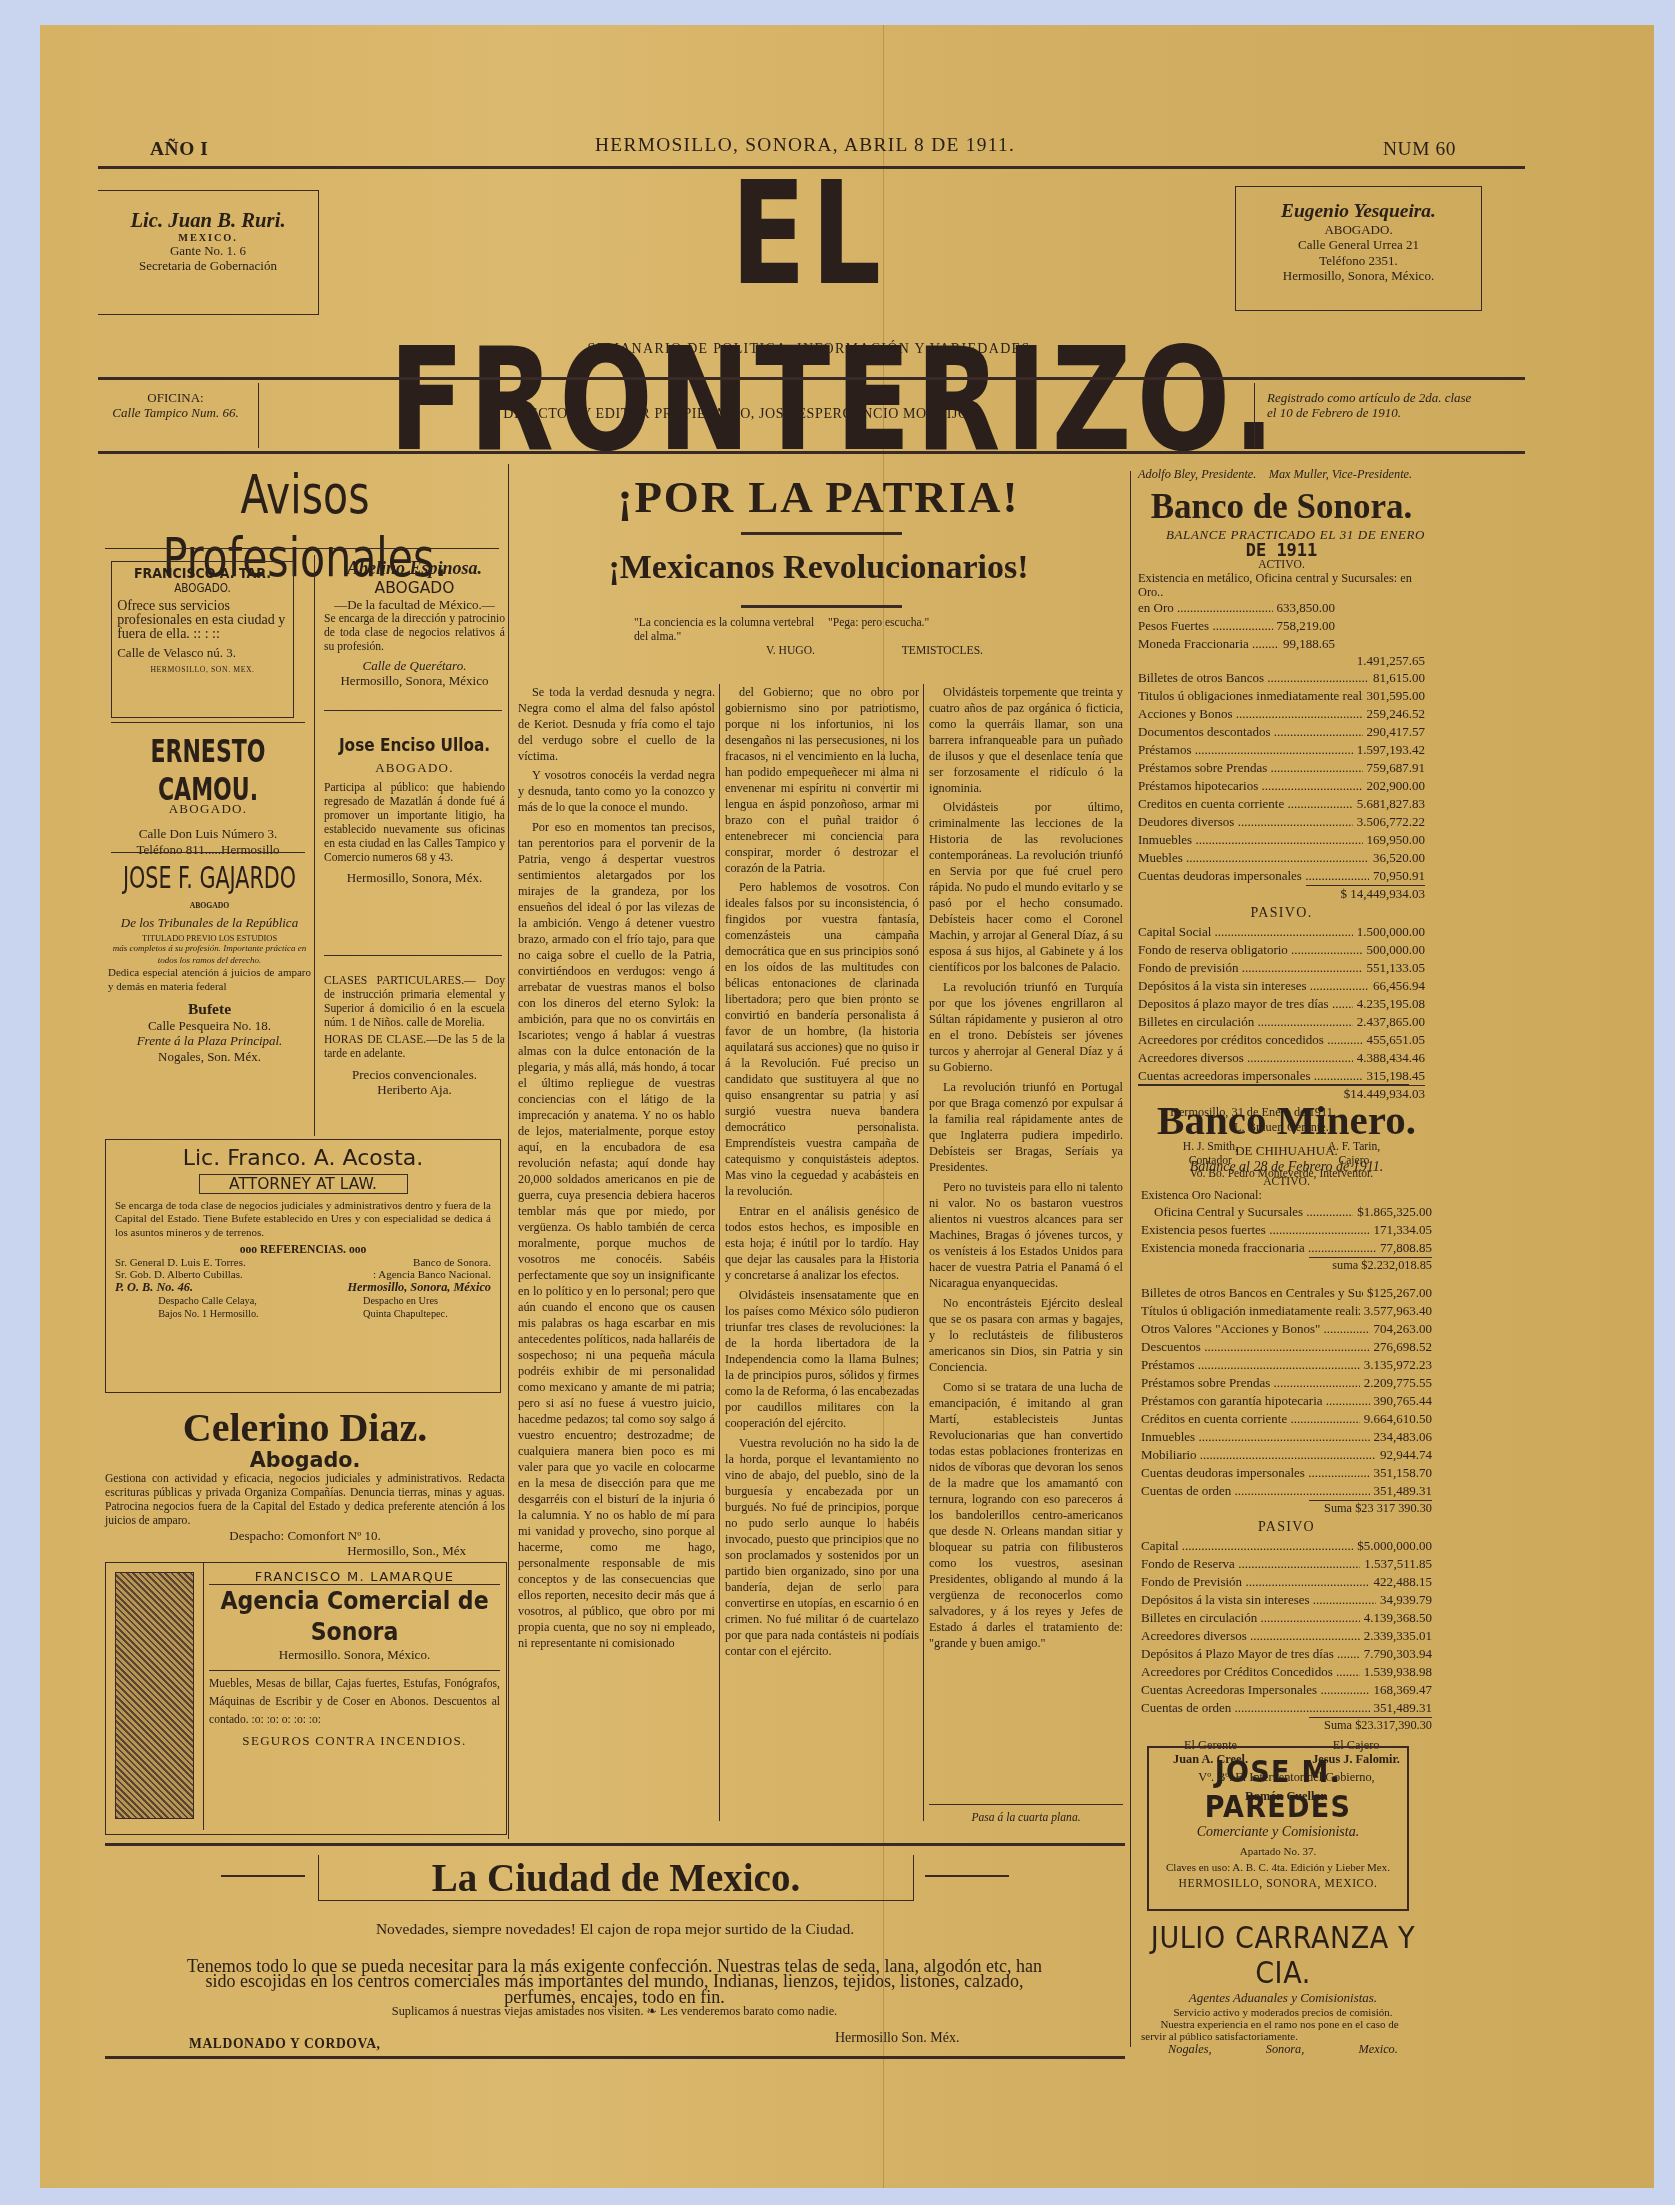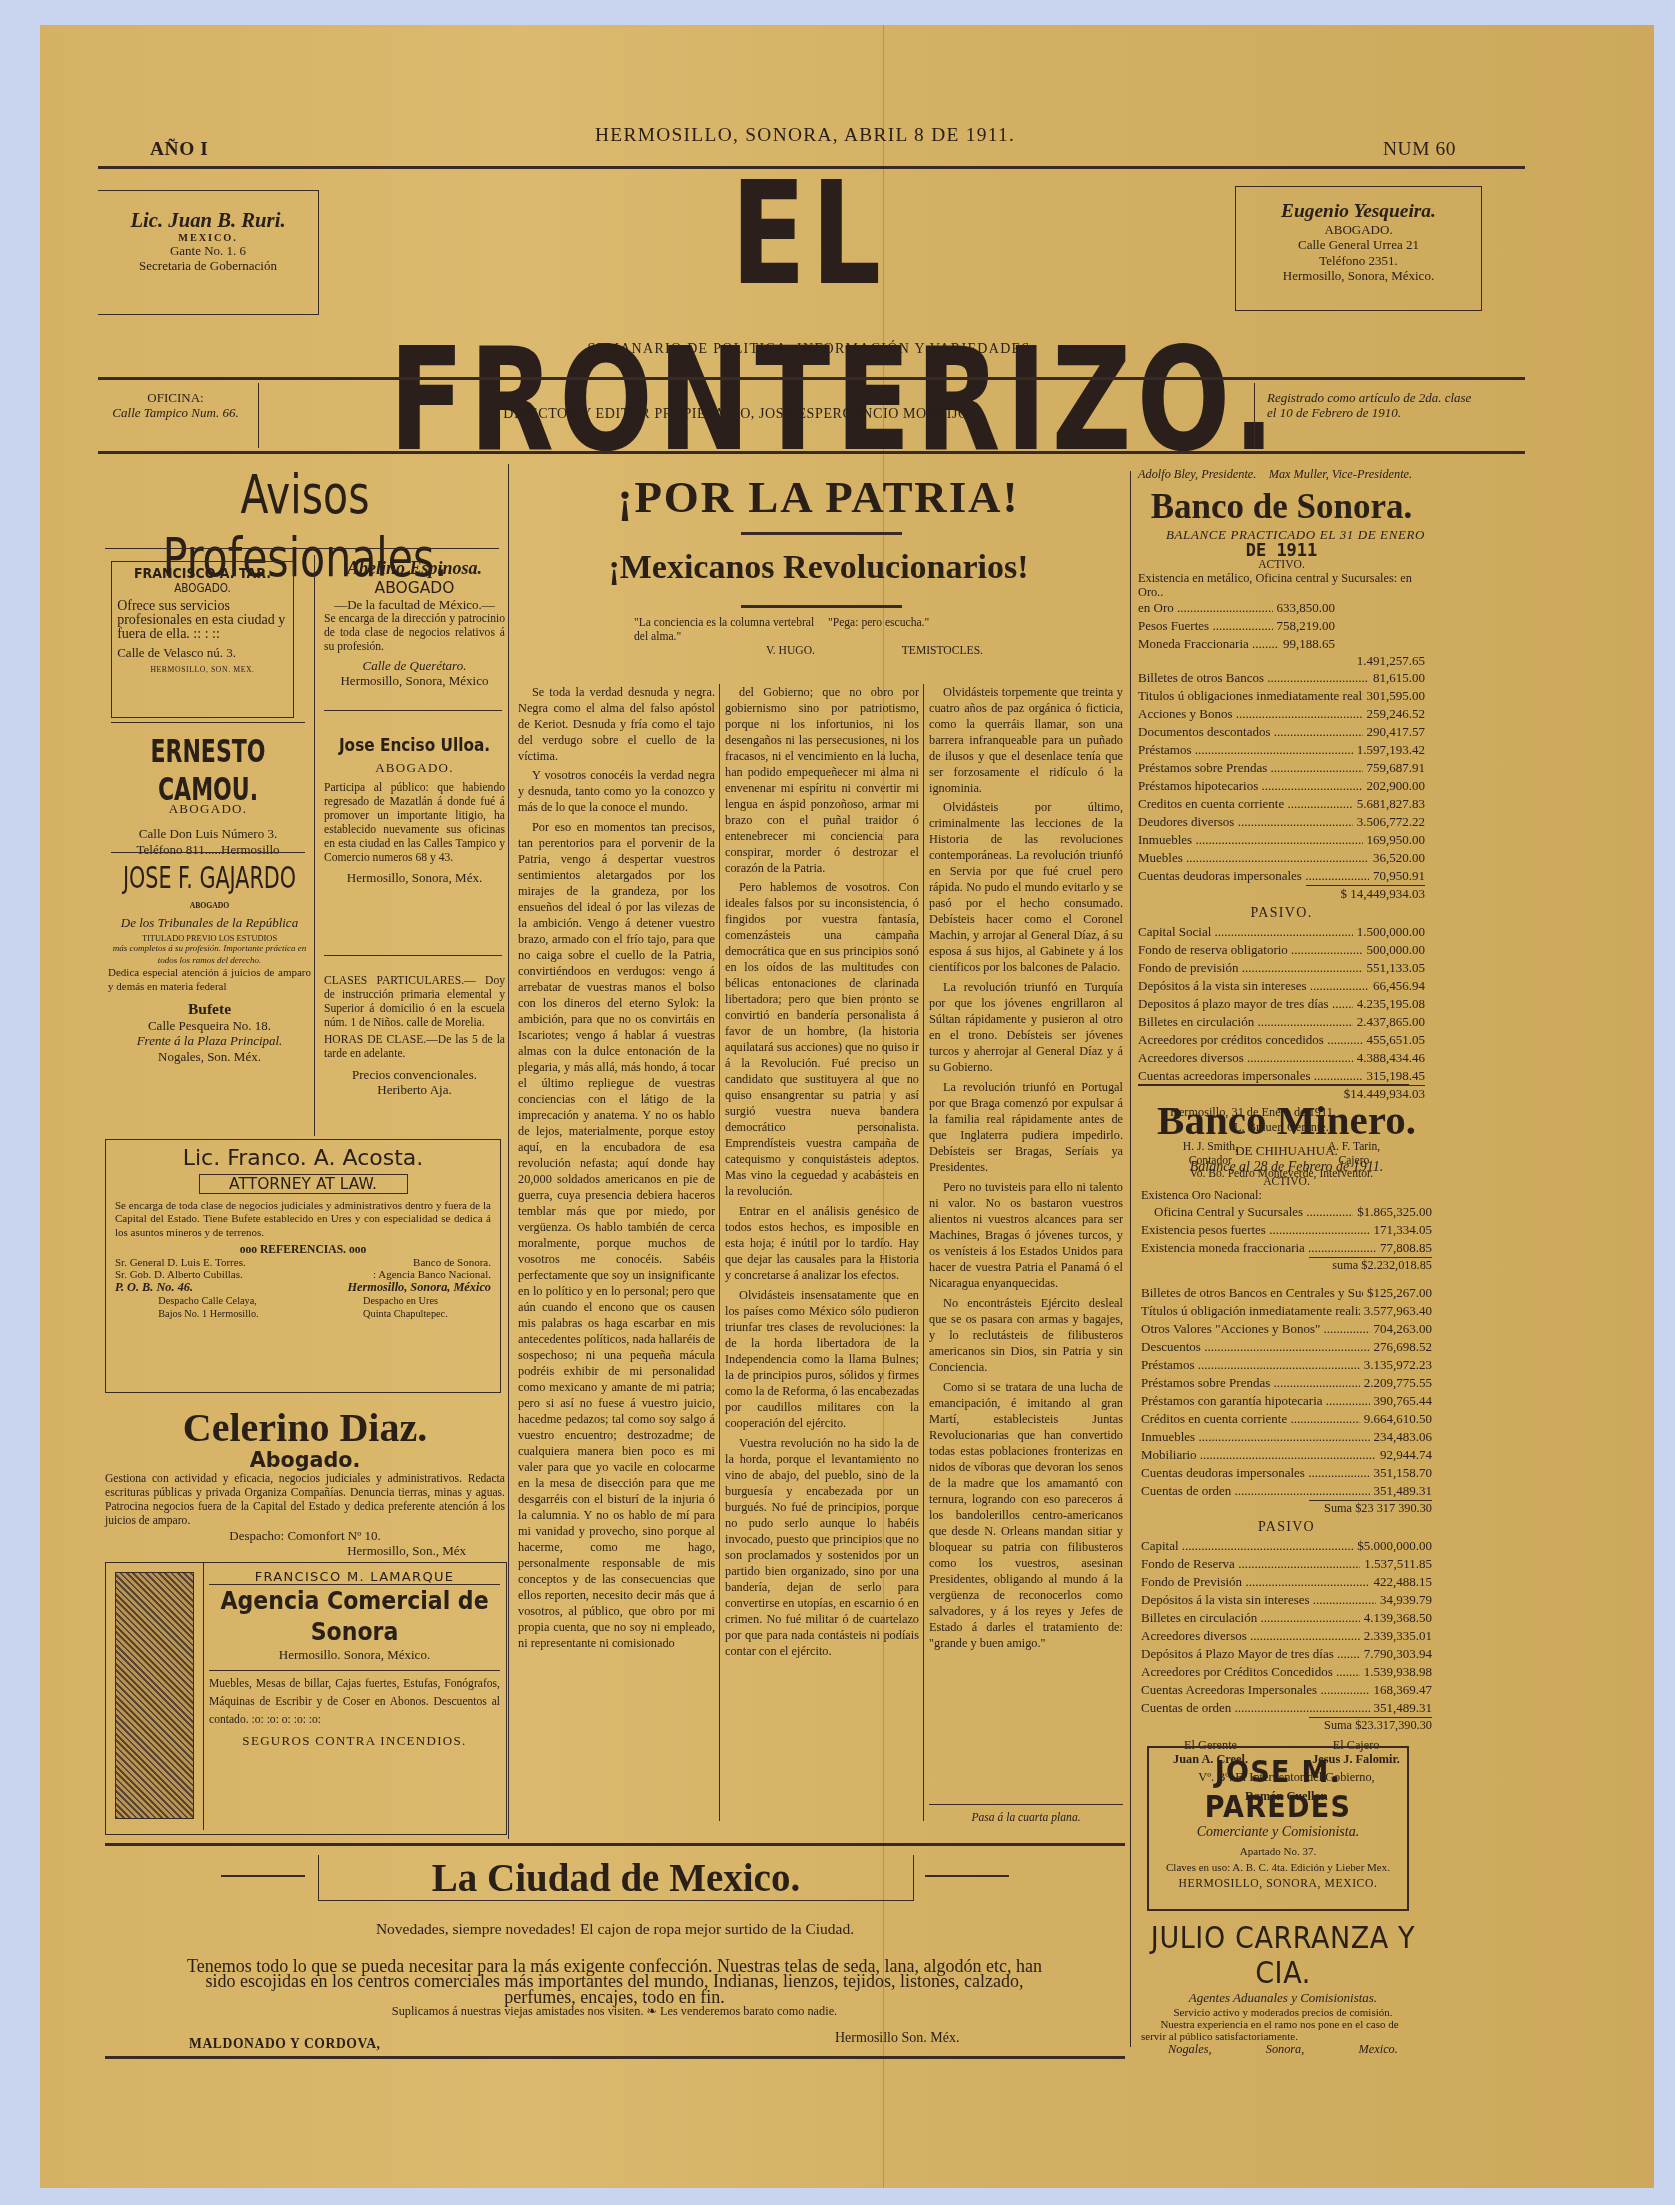--- a/index.html
+++ b/index.html
@@ -27,21 +27,21 @@
   .bank-row .val{white-space:nowrap;padding-left:3.9px;}
   .sectionlbl{text-align:center;font-size:14px;letter-spacing:1.3px;margin:2.6px 0;}
 </style>
 </head>
 <body>
 
 <div class="paper">
   <div class="fold"></div>
 
   <div class="abs headrow b" style="left:110px;top:113px;">AÑO I</div>
-  <div class="abs headrow" style="left:555px;top:99px;letter-spacing:1.3px;">HERMOSILLO, SONORA, ABRIL 8 DE 1911.</div>
+  <div class="abs headrow" style="left:555px;top:109px;letter-spacing:1.3px;">HERMOSILLO, SONORA, ABRIL 8 DE 1911.</div>
   <div class="abs headrow" style="left:1343px;top:113px;">NUM 60</div>
   <div class="rule" style="left:58px;top:141px;width:1427px;"></div>
 
   <div class="box" style="left:58px;top:165px;width:220px;height:123px;border-width:1.9px;border-left:none;">
     <div class="center it b" style="font-size:20.7px;margin-top:18px;">Lic. Juan B. Ruri.</div>
     <div class="center b" style="font-size:10.3px;letter-spacing:1.9px;">MEXICO.</div>
     <div class="center small">Gante No. 1. 6</div>
     <div class="center small">Secretaria de Gobernación</div>
   </div>
 

